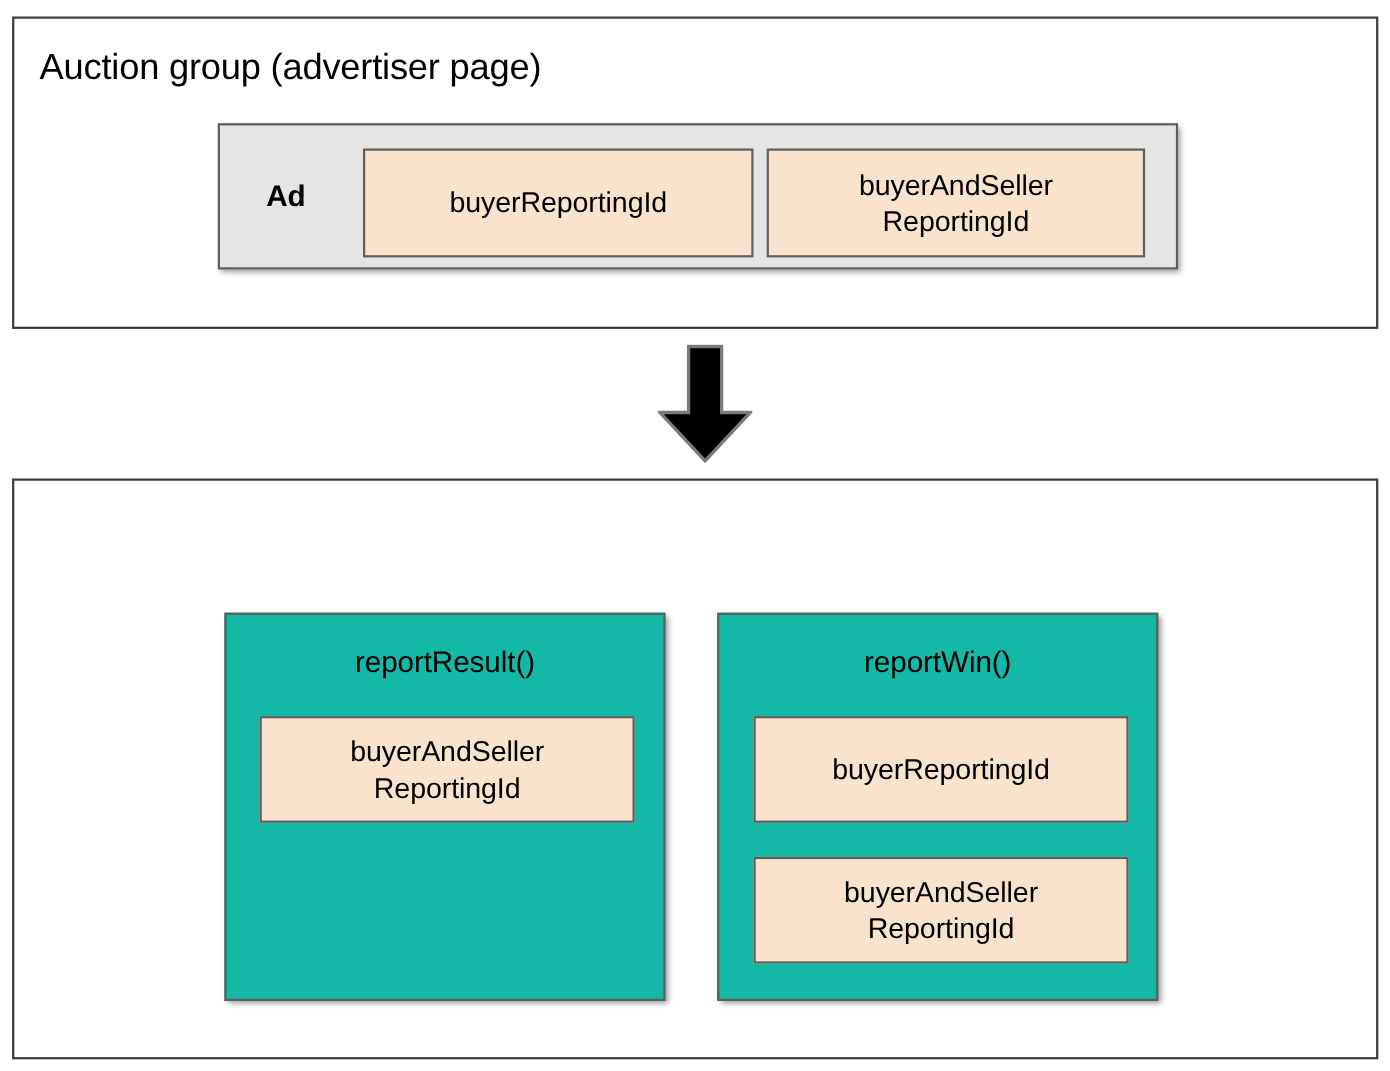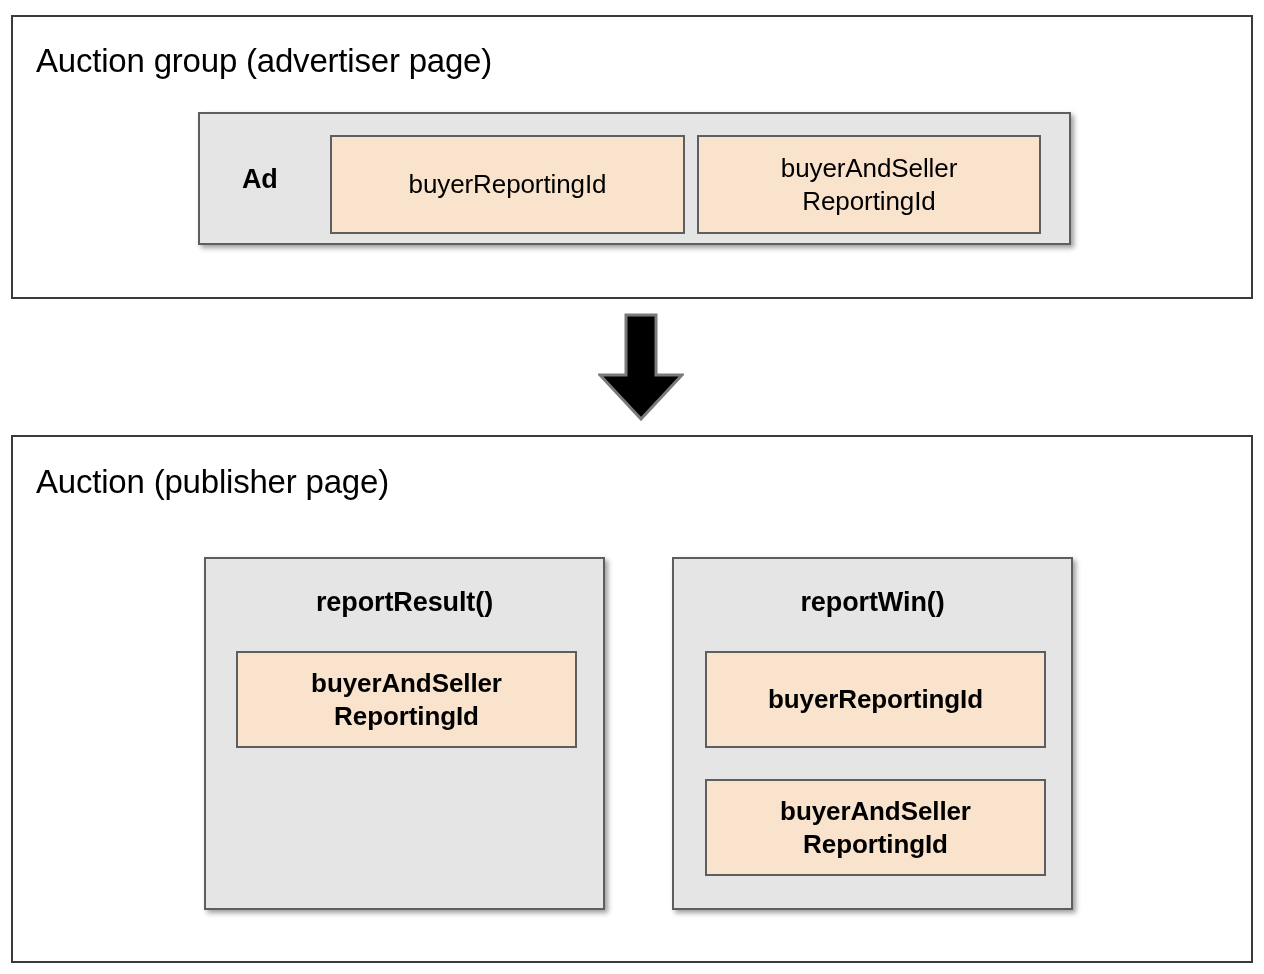--- a/index.html
+++ b/index.html
@@ -120,37 +120,35 @@
     left: 598px;
     top: 313px;
     width: 86px;
     height: 108px;
   }
 
   
   .func-box {
     position: absolute;
     box-sizing: border-box;
-    background: #e5e5e5;
+    background: #14b8a6;
     border: 2px solid #5e5e5e;
     box-shadow: 3px 3px 5px rgba(0,0,0,0.38);
-    font-weight: bold;
   }
   #func-report-result {
     left: 191px;
     top: 120px;
     width: 401px;
     height: 353px;
   }
   #func-report-win {
     left: 639px;
     top: 120px;
     width: 401px;
     height: 353px;
-    margin-left: 20px;
   }
   .func-title {
     position: absolute;
     left: 0;
     right: 0;
     top: 27px;
     text-align: center;
     font-size: 27px;
     line-height: 33px;
     letter-spacing: -0.1px;
@@ -204,21 +202,20 @@
   </div>
 
   <div id="flow-arrow">
     <svg width="86" height="108" viewBox="0 0 86 108" xmlns="http://www.w3.org/2000/svg">
       <polygon points="28,2 58,2 58,62 84,62 43,106 2,62 28,62" fill="#000000" stroke="#7a7a7a" stroke-width="3" stroke-linejoin="miter"></polygon>
     </svg>
   </div>
 
   <div class="section" id="section-auction">
 
-    <div class="section-title">Auction (publisher page)</div>
 
     <div class="func-box" id="func-report-result">
 
       <div class="func-title">reportResult()</div>
 
       <div class="field-box" id="rr-field-basrid">
         <span>
           <span>buyerAndSeller</span><br>
           <span>ReportingId</span>
         </span>

